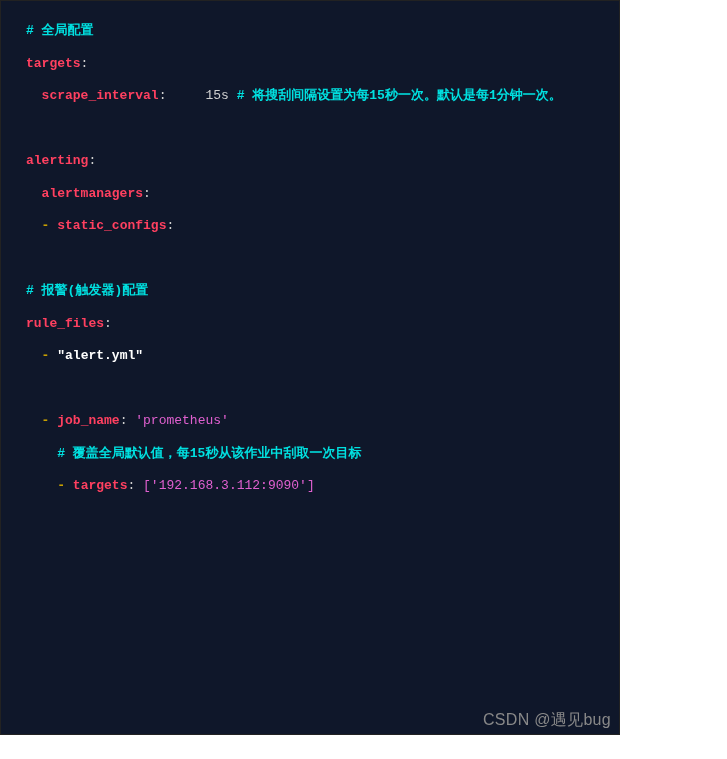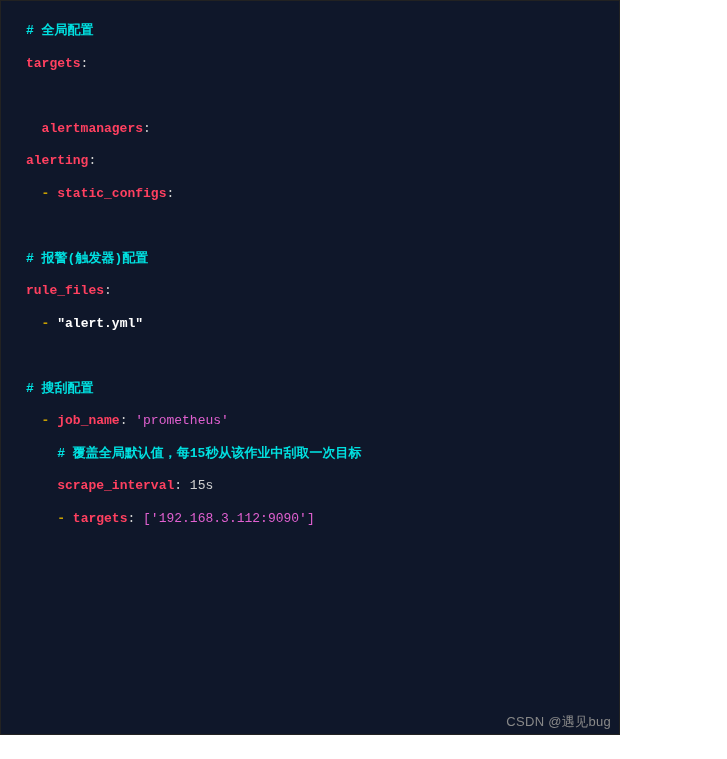--- a/index.html
+++ b/index.html
@@ -28,43 +28,42 @@
   .c-dash    { color: #c8a000; font-weight: bold; }
   .c-val     { color: #d0d0d0; }
   .c-str     { color: #e060d0; }
   .c-white   { color: #ffffff; font-weight: bold; }
   .watermark {
     position: absolute;
     right: 8px;
     bottom: 4px;
     color: #888;
     font-family: sans-serif;
-    font-size: 13px;
+    font-size: 16px;
     letter-spacing: 0.3px;
   }
 </style>
 </head>
 <body>
 
 <div class="terminal">
 <span class="line"><span class="c-comment"># 全局配置</span></span>
 <span class="line"><span class="c-key">targets</span><span class="c-val">:</span></span>
+<span class="line">  <span class="c-key">scrape_interval</span><span class="c-val">:     </span><span class="c-val">15s</span> <span class="c-comment"># 将搜刮间隔设置为每15秒一次。默认是每1分钟一次。</span></span>
 <span class="line"> </span>
+<span class="line"><span class="c-key">alerting</span><span class="c-val">:</span></span>
 <span class="line">  <span class="c-key">alertmanagers</span><span class="c-val">:</span></span>
-<span class="line"><span class="c-key">alerting</span><span class="c-val">:</span></span>
 <span class="line">  <span class="c-dash">-</span> <span class="c-key">static_configs</span><span class="c-val">:</span></span>
 <span class="line"> </span>
 <span class="line"><span class="c-comment"># 报警(触发器)配置</span></span>
 <span class="line"><span class="c-key">rule_files</span><span class="c-val">:</span></span>
 <span class="line">  <span class="c-dash">-</span> <span class="c-white">"alert.yml"</span></span>
 <span class="line"> </span>
-<span class="line"><span class="c-comment"># 搜刮配置</span></span>
 <span class="line">  <span class="c-dash">-</span> <span class="c-key">job_name</span><span class="c-val">: </span><span class="c-str">'prometheus'</span></span>
 <span class="line">    <span class="c-comment"># 覆盖全局默认值，每15秒从该作业中刮取一次目标</span></span>
-<span class="line">    <span class="c-key">scrape_interval</span><span class="c-val">: </span><span class="c-val">15s</span></span>
 <span class="line">    <span class="c-dash">-</span> <span class="c-key">targets</span><span class="c-val">: </span><span class="c-str">['192.168.3.112:9090']</span></span>
 
 
 
 
 
 
 
 
 

